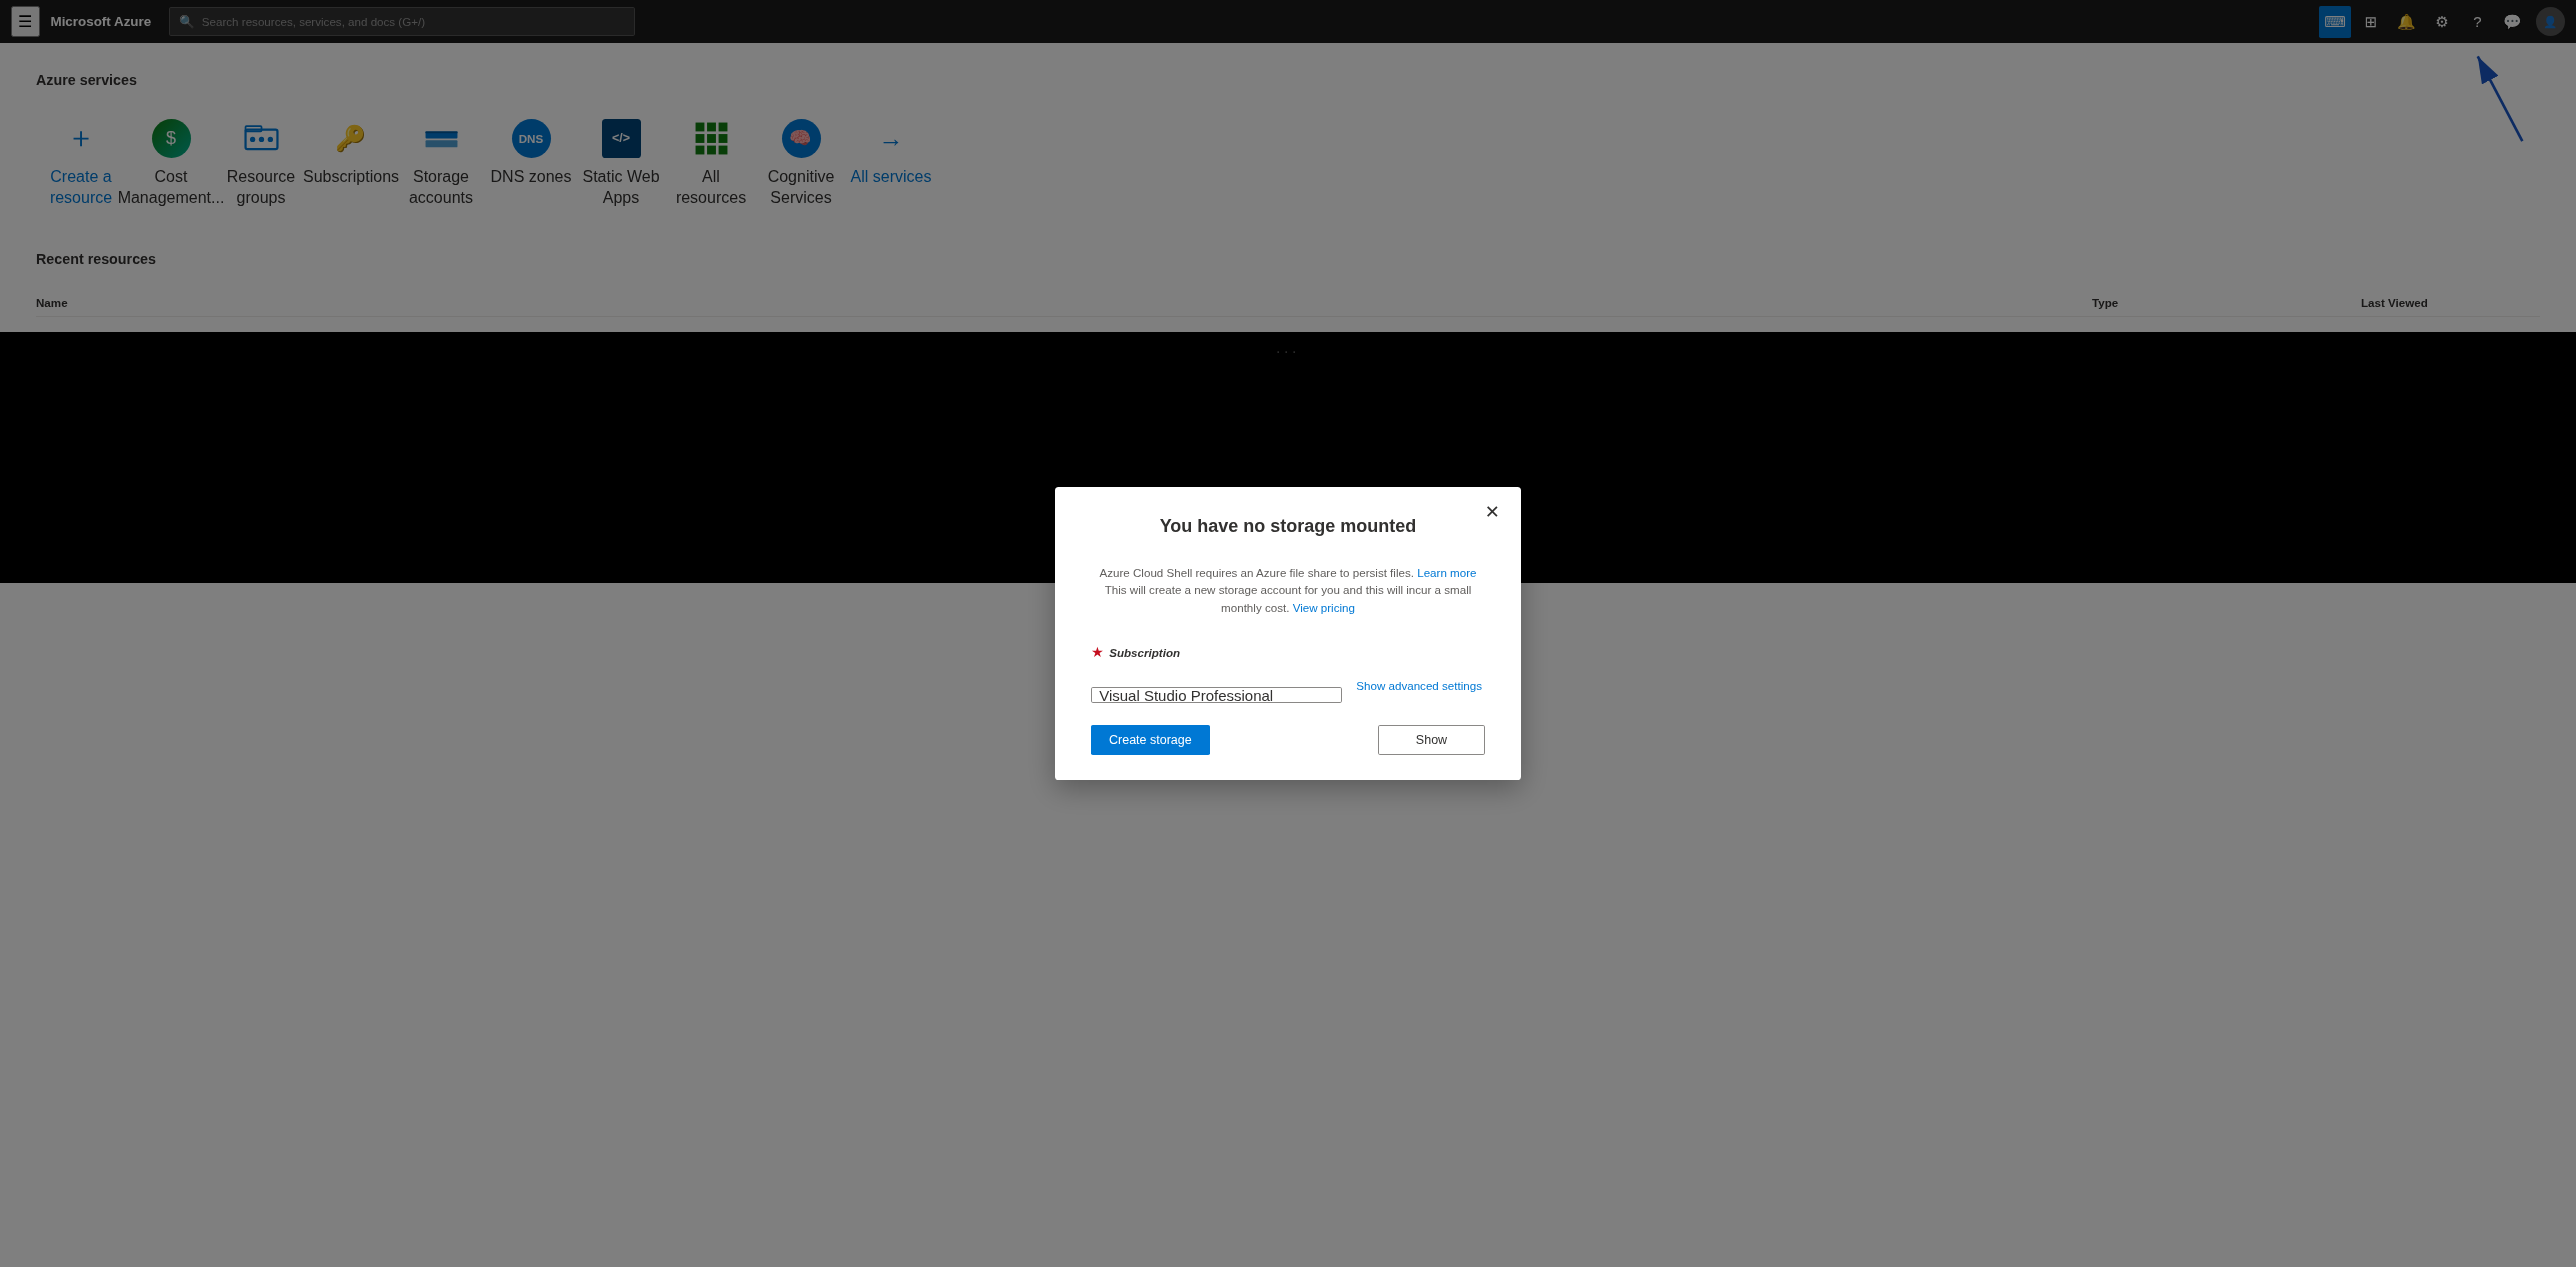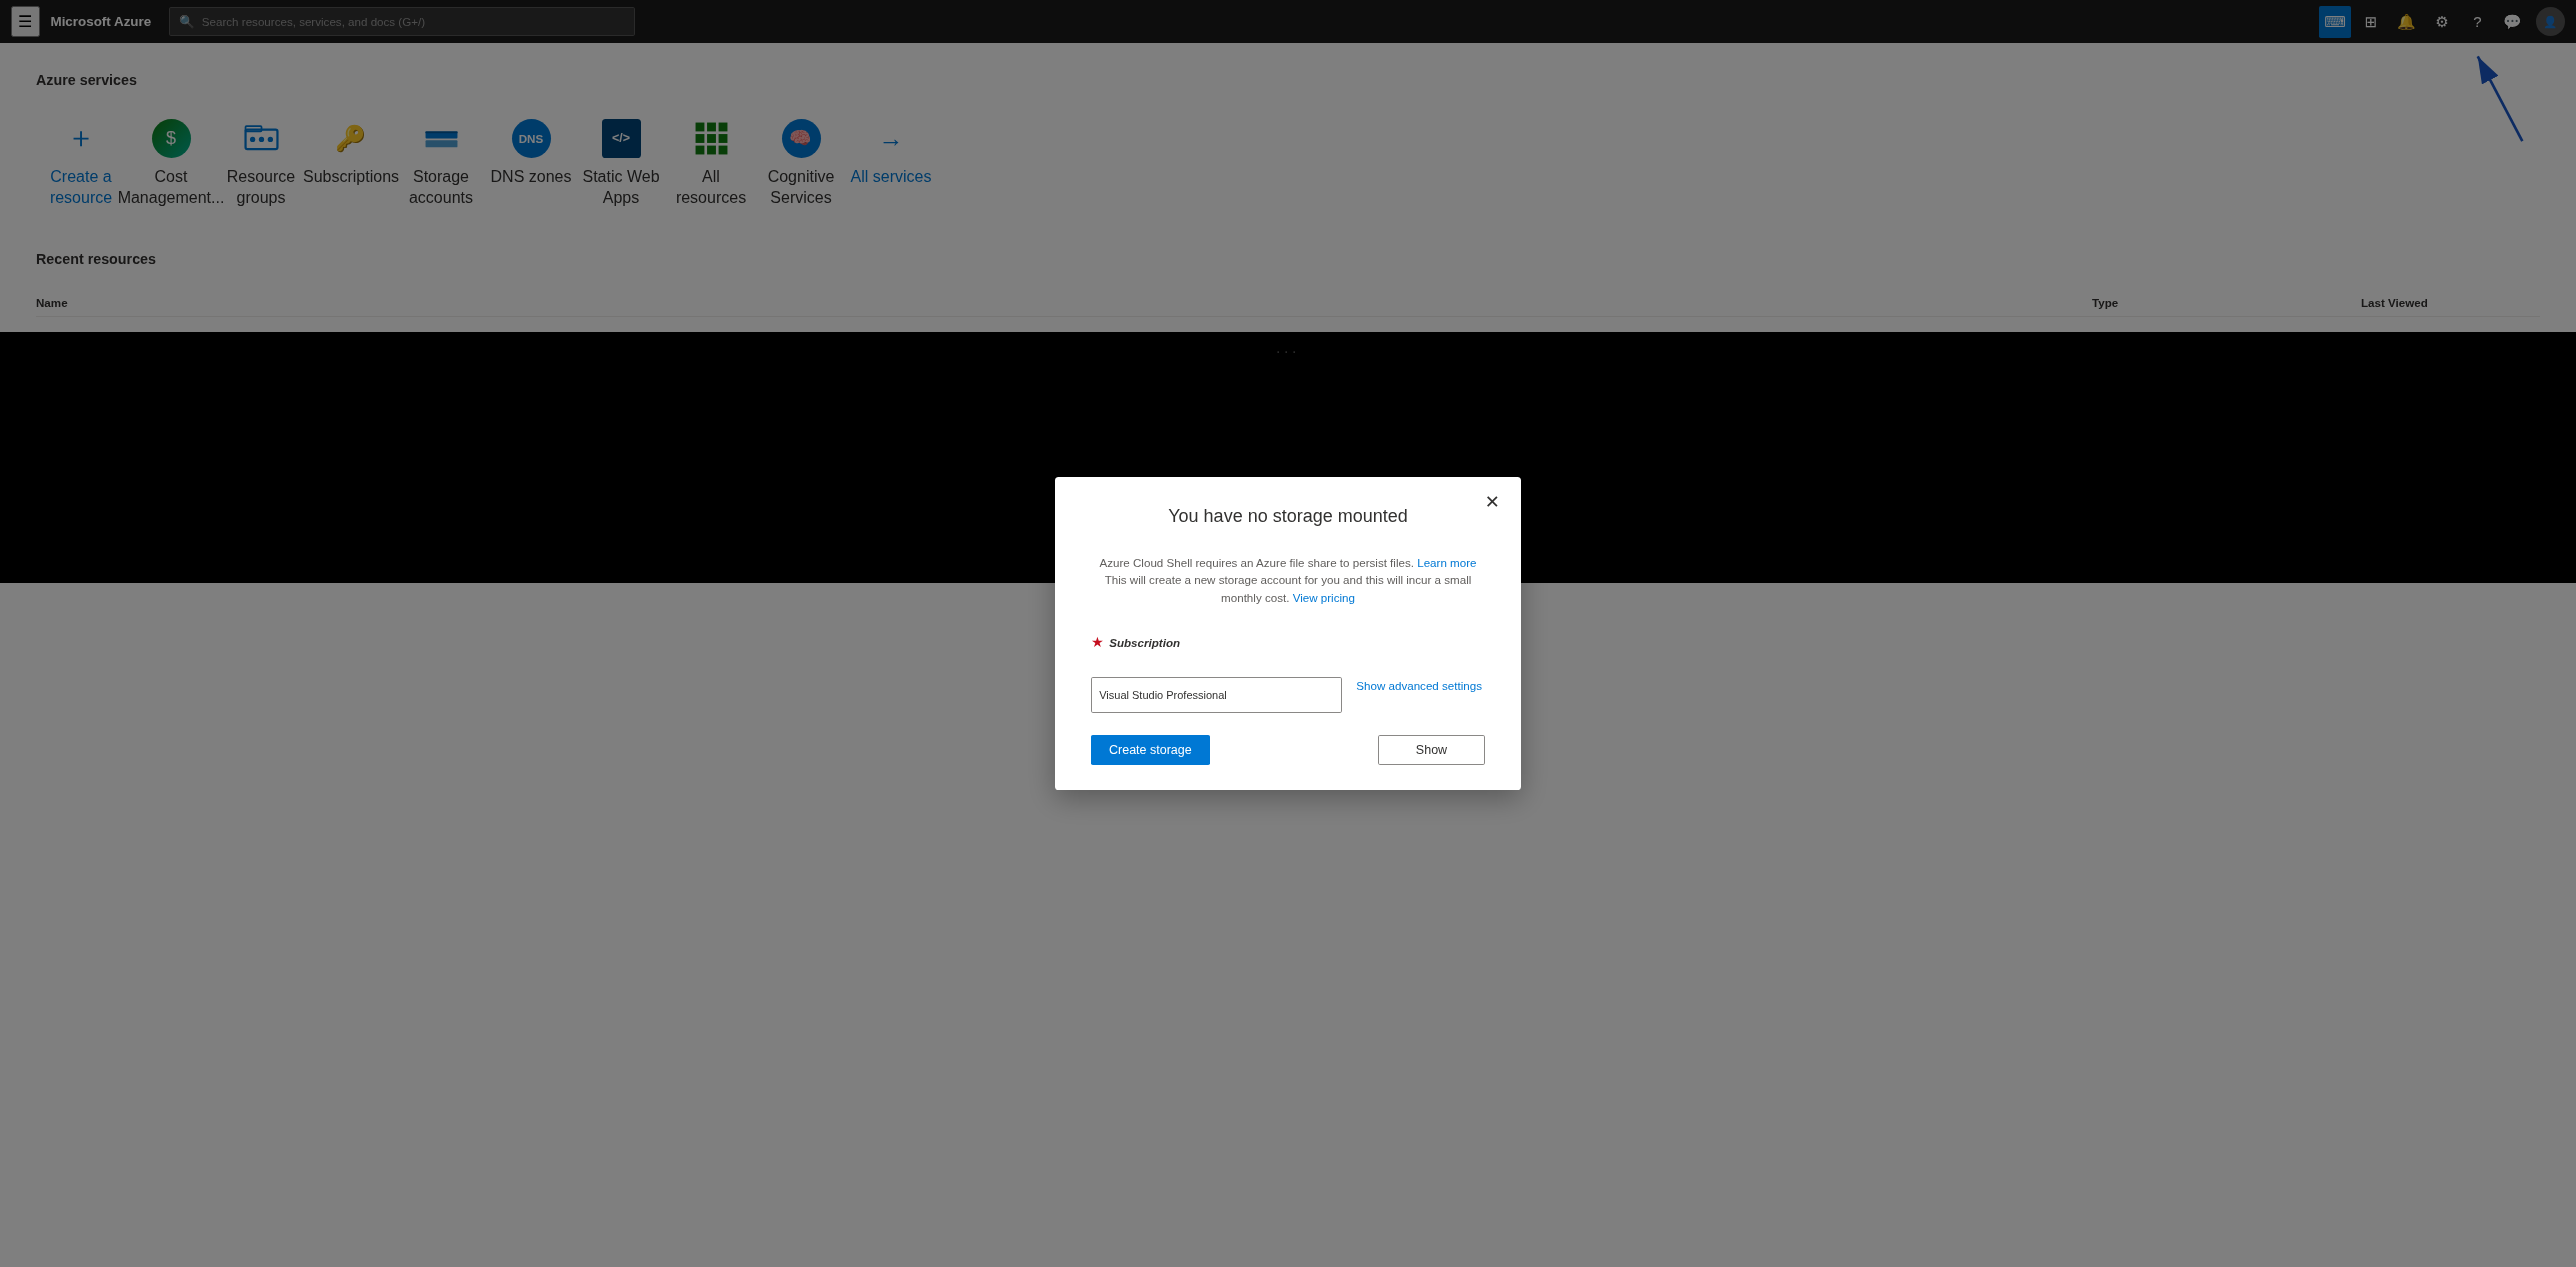--- a/index.html
+++ b/index.html
@@ -101,38 +101,38 @@
       width: 466px; padding: 29px 36px 25px;
       position: relative; box-shadow: 0 7.2px 29px rgba(0,0,0,0.3);
     }
     .modal-close {
       position: absolute; top: 10.7px; right: 14.3px;
       background: none; border: none; font-size: 18px;
       cursor: pointer; color: #323130;
       width: 29px; height: 29px; display: flex; align-items: center; justify-content: center;
     }
     .modal-title {
-      font-size: 18px; font-weight: 400; color: #323130;
+      font-size: 18px; font-weight: 700; color: #323130;
       text-align: center; margin-bottom: 27px;
     }
     .modal-desc {
       font-size: 11.6px; color: #605e5c; text-align: center; line-height: 1.5;
       margin-bottom: 28px;
     }
     .modal-desc a { color: #0078d4; text-decoration: none; }
     .modal-field { margin-bottom: 18px; }
     .modal-field-row {
       display: flex; align-items: center; gap: 14.3px;
     }
     .required-star { color: #c50f1f; margin-right: 3.6px; }
     .field-label { font-size: 11.6px; color: #323130; font-weight: 600; font-style: italic; }
     .show-advanced { color: #0078d4; font-size: 11.6px; text-decoration: none; cursor: pointer; white-space: nowrap; }
     .modal-input {
-      width: 251px; height: 36px; border: 0.9px solid #8a8886;
-      padding: 0 7.2px; font-size: 11px; color: #323130;
+      width: 251px; height: 16px; border: 0.9px solid #8a8886;
+      padding: 0 7.2px; font-size: 15px; color: #323130;
       border-radius: 1.8px; outline: none; margin-top: 20px;
     }
     .modal-buttons {
       display: flex; gap: 26px; justify-content: space-between; margin-top: 21.5px;
     }
     .btn-primary {
       background: #0078d4; color: #fff; border: none;
       padding: 7.2px 18px; font-size: 12.5px; cursor: pointer;
       border-radius: 1.8px; min-width: 107px;
     }

